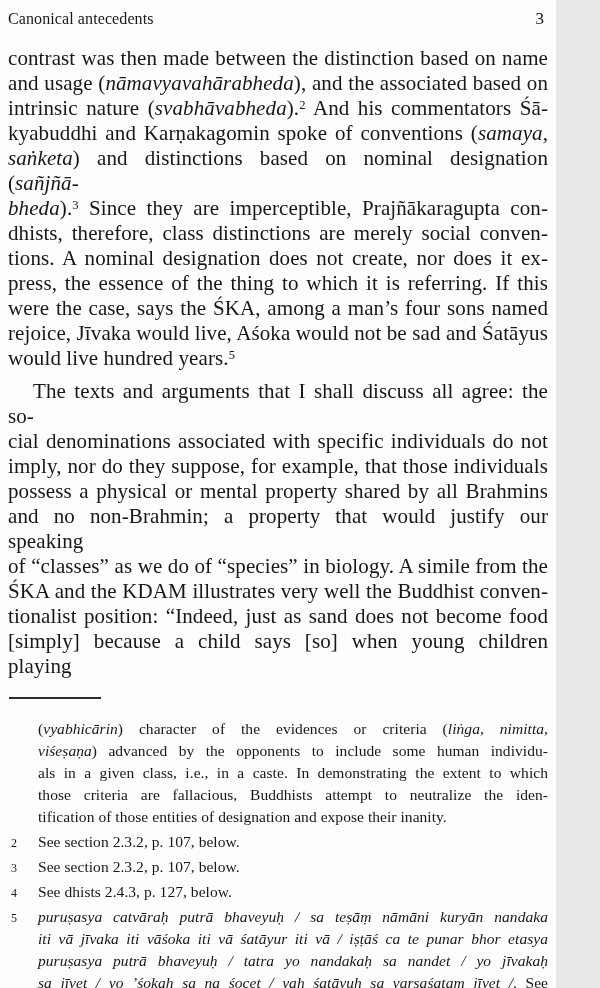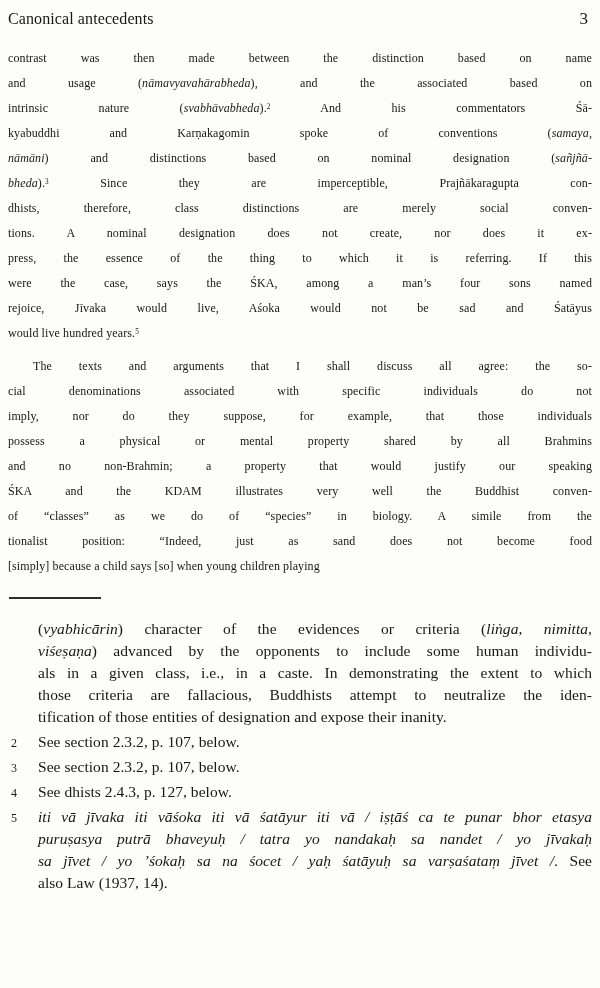--- a/index.html
+++ b/index.html
@@ -2,21 +2,21 @@
 <html><head>
 <meta charset="utf-8">
 <style>
   html, body {
     margin: 0;
     padding: 0;
     background: #e8e8e8;
   }
   .page {
     position: relative;
-    width: 600px;
+    width: 556px;
     height: 988px;
     margin: 0;
     background: #fdfdfb;
     color: #171717;
     font-family: "Liberation Serif", "DejaVu Serif", serif;
     box-sizing: border-box;
     padding: 8px 8px 0 8px;
     overflow: hidden;
   }
   .running-head {
@@ -24,21 +24,21 @@
     justify-content: space-between;
     align-items: baseline;
     font-size: 16px;
     line-height: 22px;
     margin-bottom: 16px;
   }
   .running-title { letter-spacing: 0.1px; }
   .page-number { font-size: 17px; padding-right: 4px; }
 
   .body-text {
-    font-size: 12px;
+    font-size: 21px;
     line-height: 25px;
     letter-spacing: 0.1px;
   }
   .para + .para { margin-top: 8px; }
   .line {
     text-align: justify;
     text-align-last: justify;
     text-justify: inter-word;
     white-space: normal;
   }
@@ -87,37 +87,37 @@
     <span class="running-title">Canonical antecedents</span>
     <span class="page-number">3</span>
   </header>
 
   <main class="body-text">
     <div class="para">
         <div class="line"><span>contrast was then made between the distinction based on name</span></div>
         <div class="line"><span>and usage (</span><span class="it">nāmavyavahārabheda</span><span>), and the associated based on</span></div>
         <div class="line"><span>intrinsic nature (</span><span class="it">svabhāvabheda</span><span>).</span><sup>2</sup><span> And his commentators Śā-</span></div>
         <div class="line"><span>kyabuddhi and Karṇakagomin spoke of conventions (</span><span class="it">samaya,</span></div>
-        <div class="line"><span class="it">nāmāni</span><span>) and distinctions based on nominal designation (</span><span class="it">sañjñā-</span></div>
+        <div class="line"><span class="it">saṅketa</span><span>) and distinctions based on nominal designation (</span><span class="it">sañjñā-</span></div>
         <div class="line"><span class="it">bheda</span><span>).</span><sup>3</sup><span> Since they are imperceptible, Prajñākaragupta con-</span></div>
         <div class="line"><span>dhists, therefore, class distinctions are merely social conven-</span></div>
         <div class="line"><span>tions. A nominal designation does not create, nor does it ex-</span></div>
         <div class="line"><span>press, the essence of the thing to which it is referring. If this</span></div>
         <div class="line"><span>were the case, says the ŚKA, among a man’s four sons named</span></div>
         <div class="line"><span>rejoice, Jīvaka would live, Aśoka would not be sad and Śatāyus</span></div>
         <div class="line last"><span>would live hundred years.</span><sup>5</sup></div>
       </div>
     <div class="para indent">
         <div class="line"><span>The texts and arguments that I shall discuss all agree: the so-</span></div>
         <div class="line"><span>cial denominations associated with specific individuals do not</span></div>
         <div class="line"><span>imply, nor do they suppose, for example, that those individuals</span></div>
         <div class="line"><span>possess a physical or mental property shared by all Brahmins</span></div>
         <div class="line"><span>and no non-Brahmin; a property that would justify our speaking</span></div>
+        <div class="line"><span>of “classes” as we do of “species” in biology. A simile from the</span></div>
         <div class="line"><span>ŚKA and the KDAM illustrates very well the Buddhist conven-</span></div>
-        <div class="line"><span>of “classes” as we do of “species” in biology. A simile from the</span></div>
         <div class="line"><span>tionalist position: “Indeed, just as sand does not become food</span></div>
         <div class="line last"><span>[simply] because a child says [so] when young children playing</span></div>
       </div>
   </main>
 
   <hr class="fn-divider">
 
   <section class="footnotes">
 
     <div class="fn-item">
@@ -148,20 +148,21 @@
     <div class="fn-item">
       <span class="fn-num">4</span>
       <div class="fn-text">
           <div class="line last"><span>See dhists 2.4.3, p. 127, below.</span></div>
         </div>
     </div>
 
     <div class="fn-item">
       <span class="fn-num">5</span>
       <div class="fn-text">
+          <div class="line"><span class="it">puruṣasya catvāraḥ putrā bhaveyuḥ / sa teṣāṃ nāmāni kuryān nandaka</span></div>
           <div class="line"><span class="it">iti vā jīvaka iti vāśoka iti vā śatāyur iti vā / iṣṭāś ca te punar bhor etasya</span></div>
           <div class="line"><span class="it">puruṣasya putrā bhaveyuḥ / tatra yo nandakaḥ sa nandet / yo jīvakaḥ</span></div>
           <div class="line"><span class="it">sa jīvet / yo ’śokaḥ sa na śocet / yaḥ śatāyuḥ sa varṣaśataṃ jīvet /</span><span>. See</span></div>
           <div class="line last"><span>also Law (1937, 14).</span></div>
         </div>
     </div>
 
   </section>
 </div>
 

